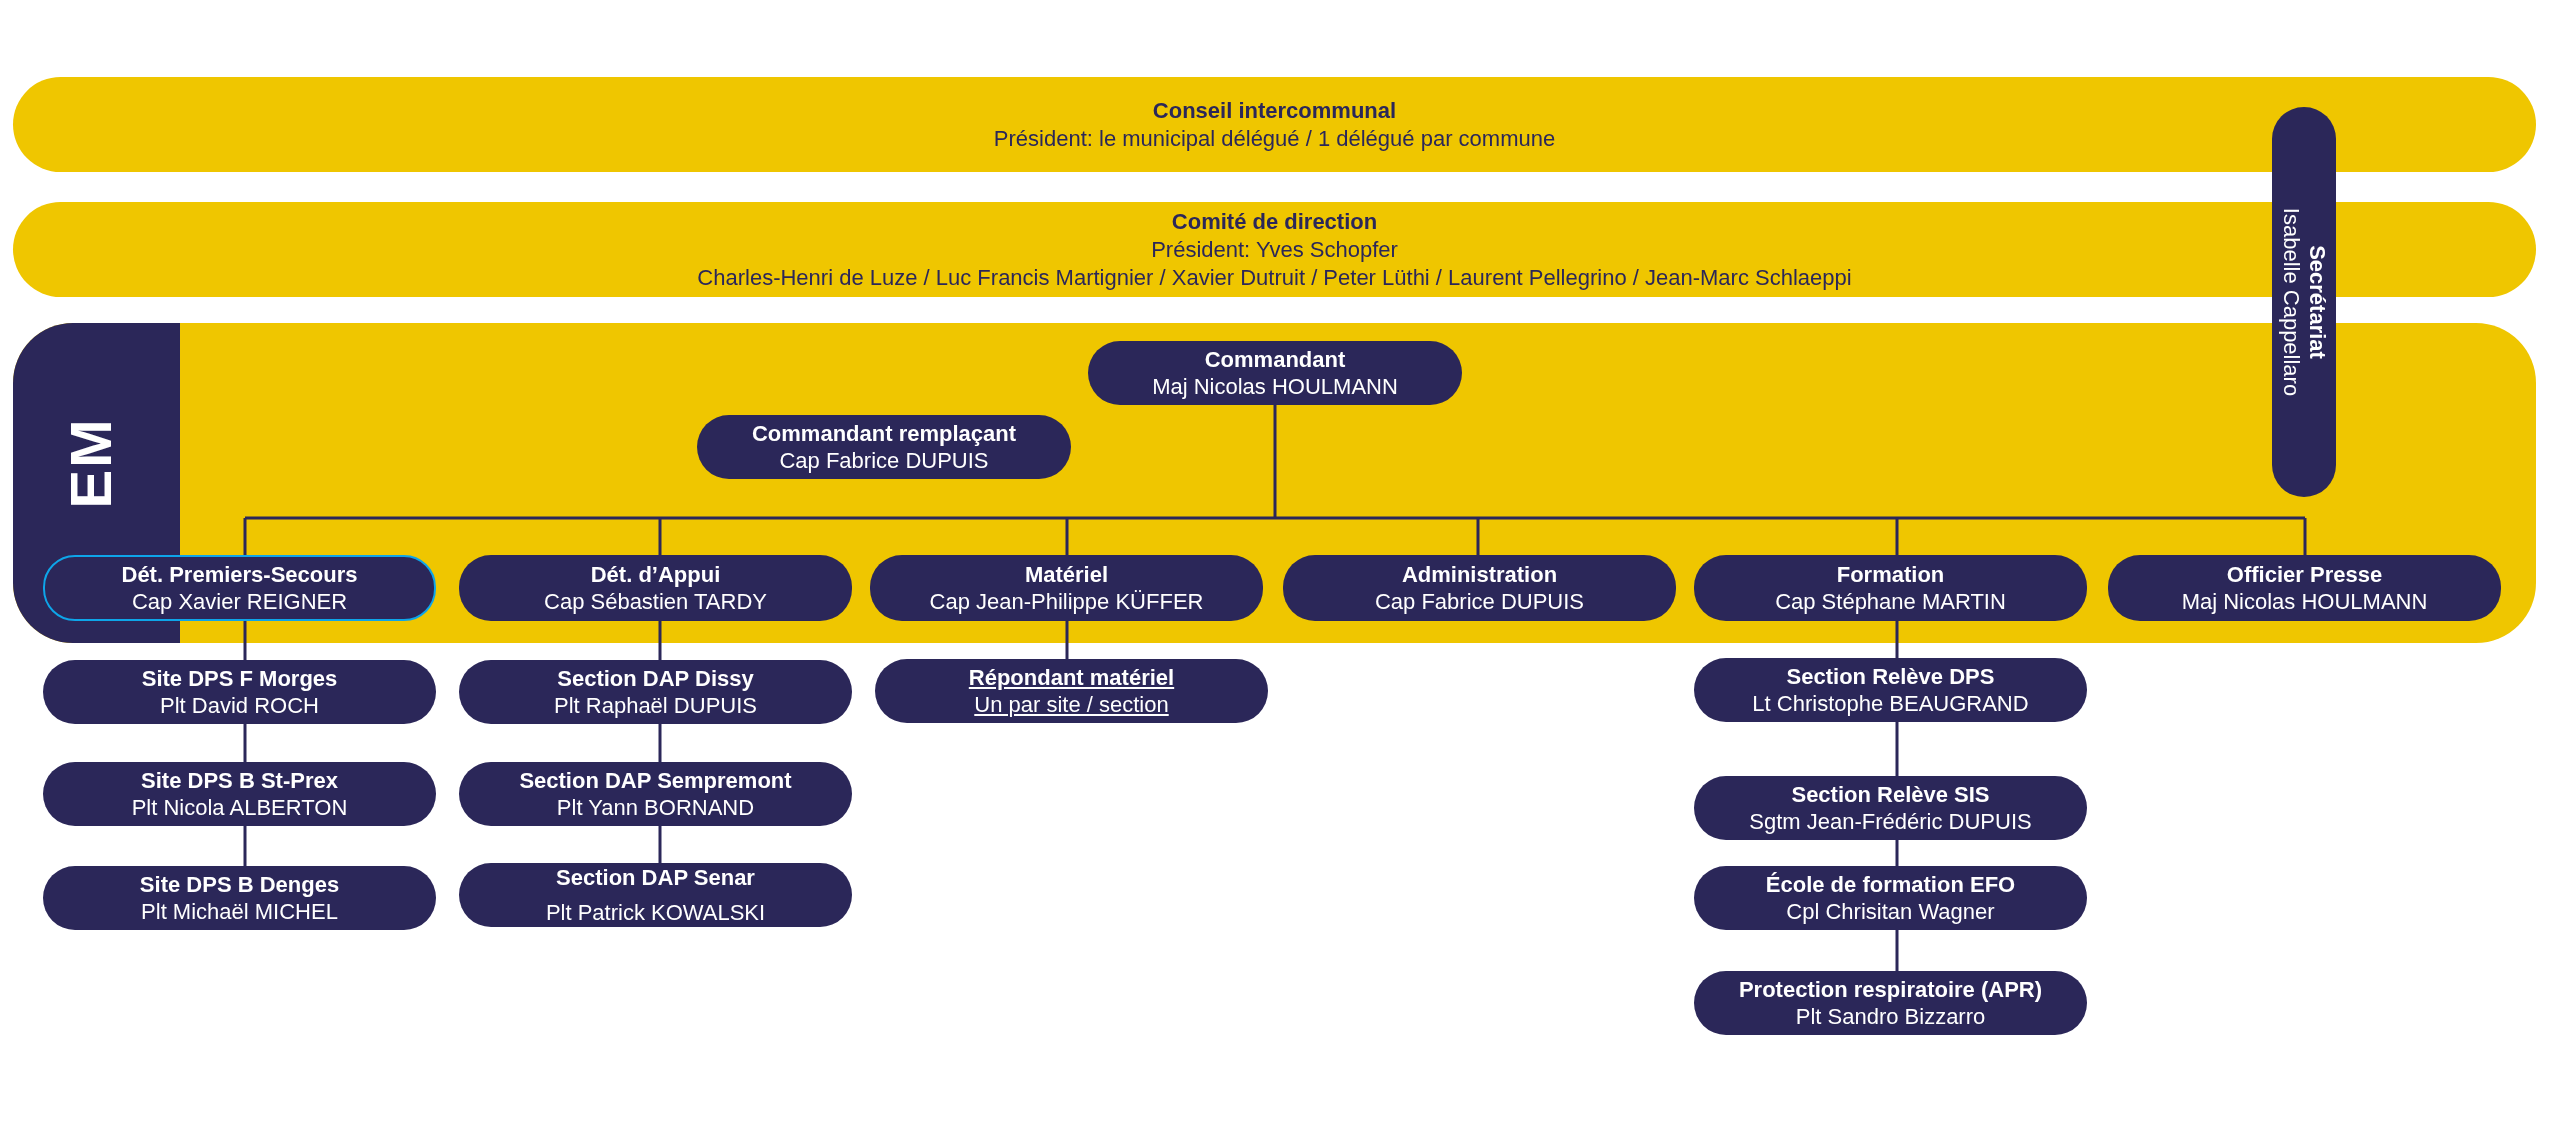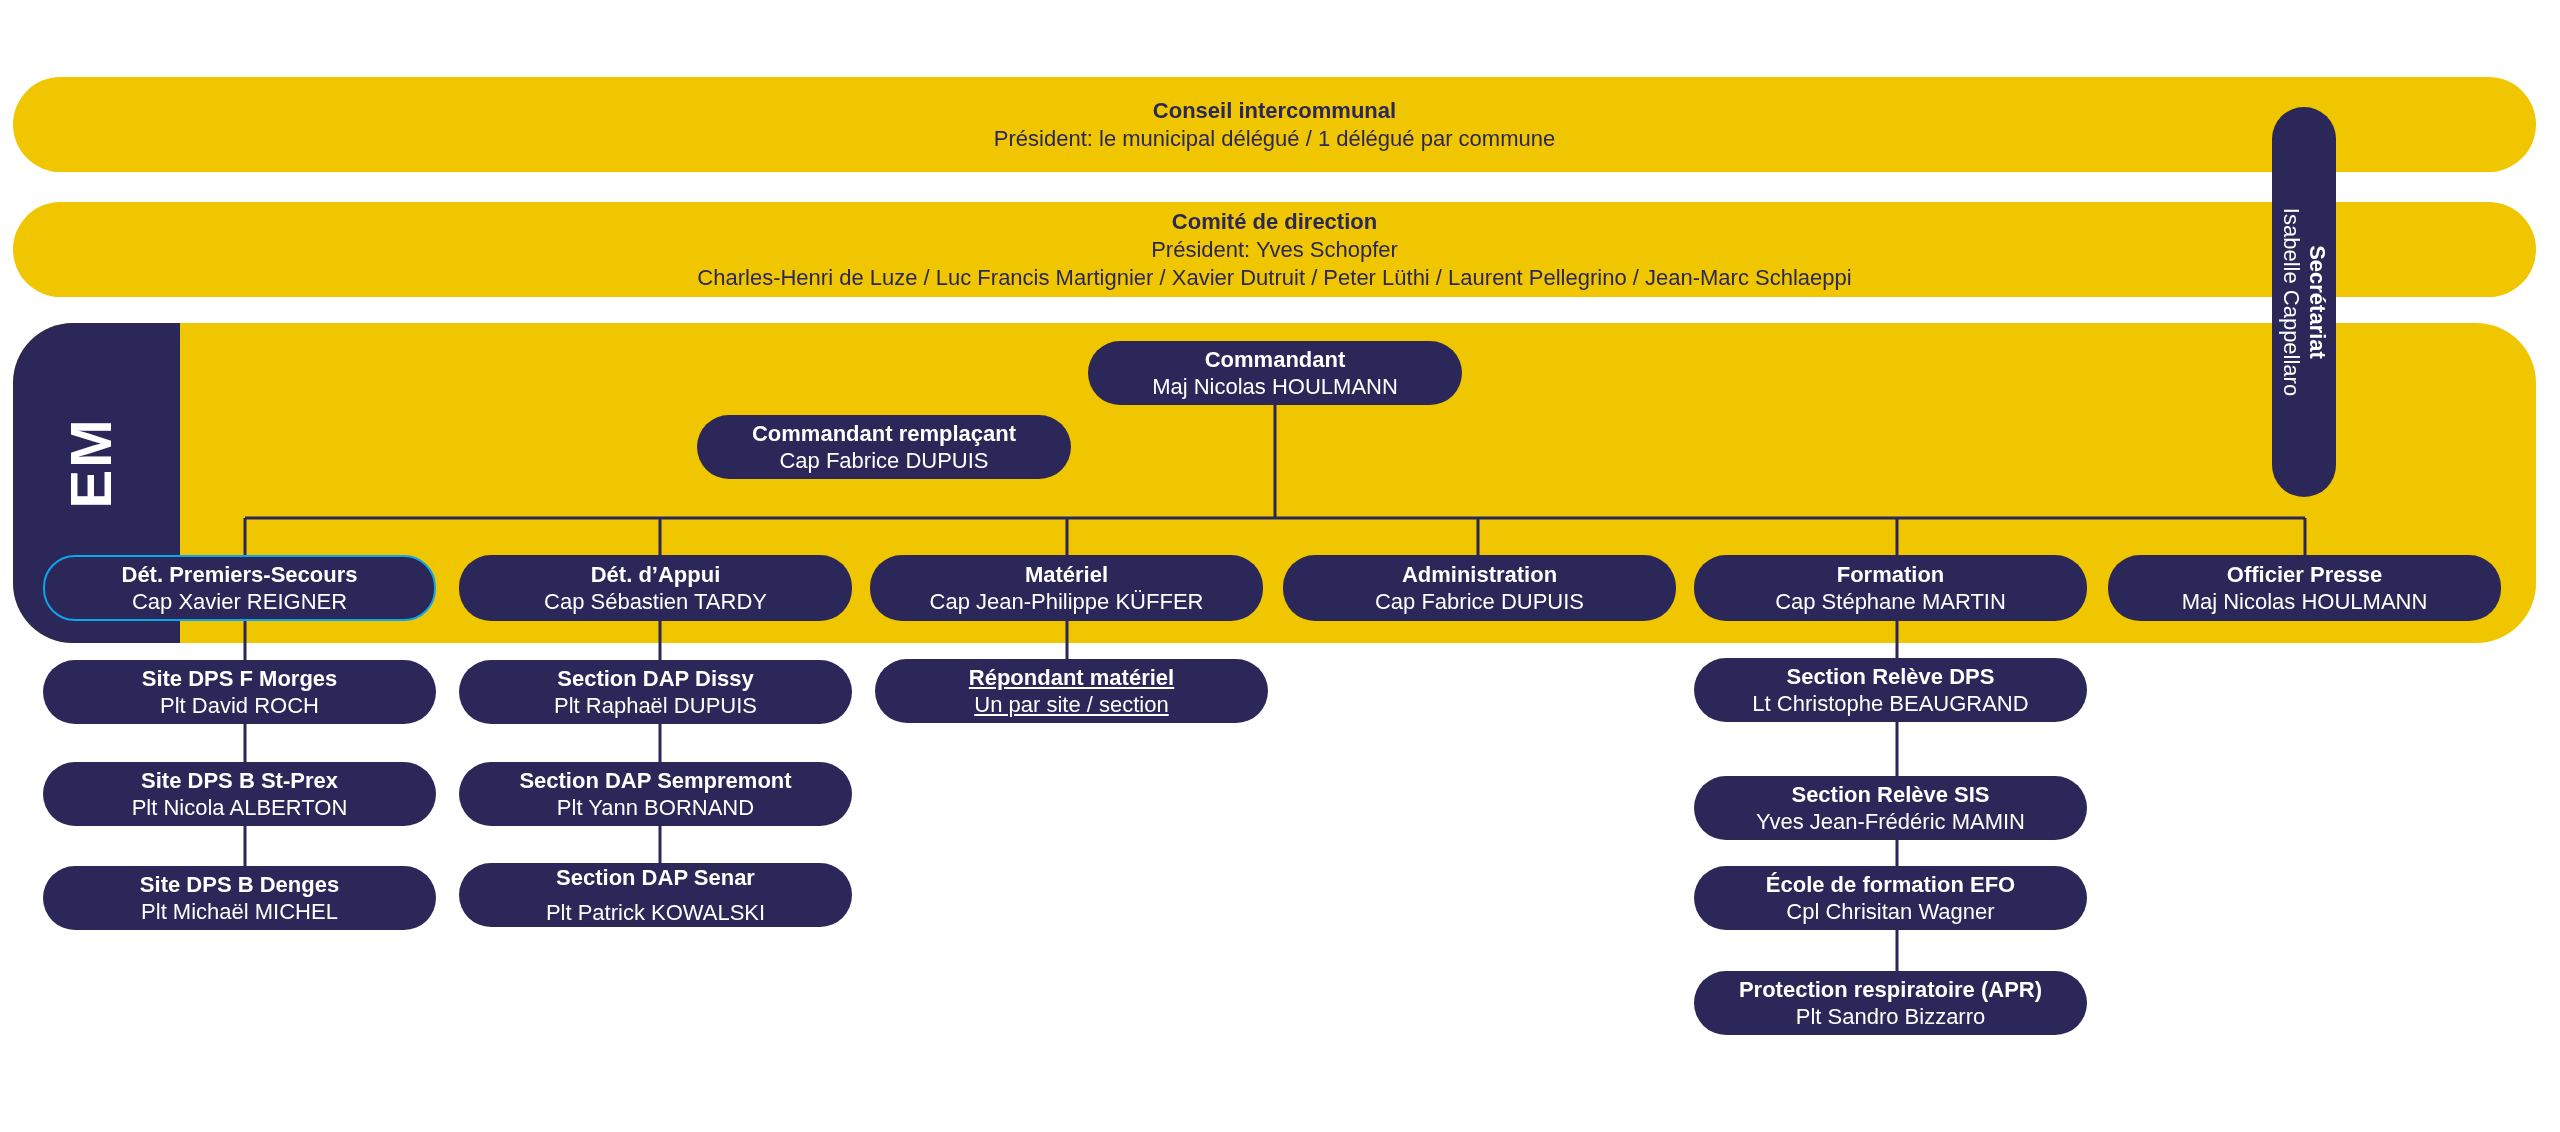--- a/index.html
+++ b/index.html
@@ -151,21 +151,21 @@
   <div class="t">Répondant matériel</div>
   <div class="s">Un par site / section</div>
 </div>
 
 <div class="node" style="left:1694px;top:658px;width:393px;height:64px;">
   <div class="t">Section Relève DPS</div>
   <div class="s">Lt Christophe BEAUGRAND</div>
 </div>
 <div class="node" style="left:1694px;top:762px;width:393px;height:64px;margin-top:14px;">
   <div class="t">Section Relève SIS</div>
-  <div class="s">Yves Jean-Frédéric MAMIN</div>
+  <div class="s">Sgtm Jean-Frédéric DUPUIS</div>
 </div>
 <div class="node" style="left:1694px;top:866px;width:393px;height:64px;">
   <div class="t">École de formation EFO</div>
   <div class="s">Cpl Chrisitan Wagner</div>
 </div>
 <div class="node" style="left:1694px;top:971px;width:393px;height:64px;">
   <div class="t">Protection respiratoire (APR)</div>
   <div class="s">Plt Sandro Bizzarro</div>
 </div>
 

